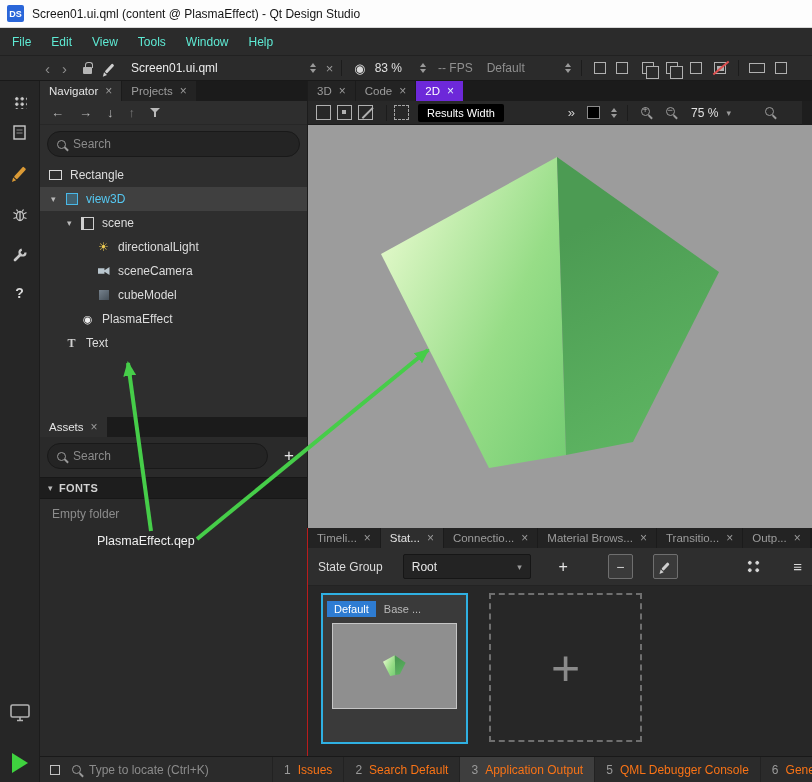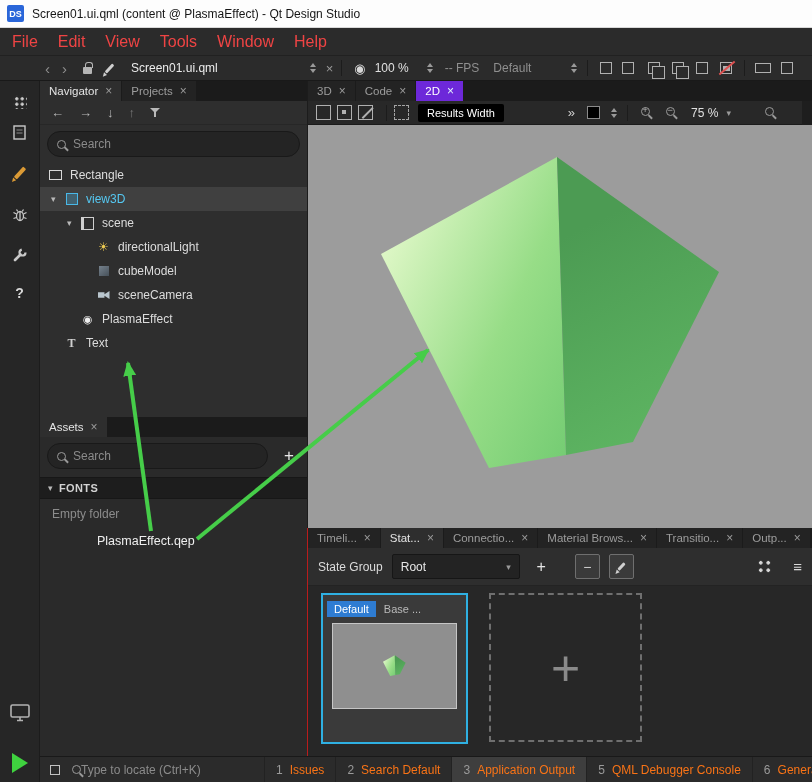--- a/index.html
+++ b/index.html
@@ -7,21 +7,21 @@
   body{position:relative;background:#2b2b2b;font-family:"Liberation Sans",sans-serif;overflow:hidden}
   button{font-family:inherit;border:none;background:none;cursor:default}
 
   
   #titlebar{position:absolute;left:0;top:0;width:812px;height:28px;background:#fdfdfd;border-bottom:1px solid #d9d9d9;display:flex;align-items:center;gap:8px;padding-left:7px}
   .ds-logo{width:17px;height:17px;border-radius:2px;background:#2a66d9;color:#fff;font-size:9px;font-weight:700;display:flex;align-items:center;justify-content:center}
   #titlebar .title{font-size:12px;color:#161616}
 
   
   #menubar{position:absolute;left:0;top:28px;width:812px;height:28px;background:#2b2b2b;border-bottom:1px solid #212121;display:flex;align-items:center;padding-left:2px}
-  .menu-item{color:#ef4444;font-size:16px;padding:16px 10px;height:28px;display:flex;align-items:center}
+  .menu-item{color:#5eead4;font-size:12px;padding:16px 10px;height:28px;display:flex;align-items:center}
 
   
   #toolbar{position:absolute;left:0;top:56px;width:812px;height:25px;background:#2b2b2b;border-bottom:1px solid #191919;display:flex;align-items:center;color:#c9c9c9;font-size:12px}
   .tb-chev{color:#8f8f8f;font-size:15px;line-height:1}
   .filename{color:#ececec}
   .dim{color:#8f8f8f}
   .vsep{width:1px;height:16px;background:#1c1c1c;flex:none}
   .spin{display:inline-flex;flex-direction:column;align-items:center;gap:2px;flex:none}
   .spin::before{content:"";border-left:3.5px solid transparent;border-right:3.5px solid transparent;border-bottom:4px solid #9a9a9a}
   .spin::after{content:"";border-left:3.5px solid transparent;border-right:3.5px solid transparent;border-top:4px solid #9a9a9a}
@@ -106,39 +106,39 @@
   .swatch{width:13px;height:13px;background:#000;border:1px solid #8a8a8a;margin-left:12px;flex:none}
   .magbtn{position:relative;width:17px;height:17px;flex:none}
   .magbtn .mag{position:absolute;left:2px;top:3px}
   .zoomlabel{color:#e0e0e0;margin-left:10px}
   .chevron{color:#9a9a9a;font-size:9px}
   .canvas2d{position:absolute;left:0;top:44px;width:505px;height:403px;background:#9c9c9c;overflow:hidden}
   .sbcorner{position:absolute;right:0;top:20px;width:10px;height:24px;background:#1e1e1e}
 
   
   #bottompane{position:absolute;left:307px;top:528px;width:505px;height:228px;background:#2b2b2b;border-left:1px solid #b91c1c}
-  .statesbar{position:absolute;left:0;top:20px;right:0;height:38px;background:#2e2e2e;border-bottom:1px solid #232323;display:flex;align-items:center;padding:0 10px;gap:9px;color:#dcdcdc;font-size:12px}
+  .statesbar{position:absolute;left:0;top:20px;right:0;height:38px;background:#2e2e2e;border-bottom:1px solid #232323;display:flex;align-items:center;padding:0 10px;gap:20px;color:#dcdcdc;font-size:12px}
   .dropdown{width:128px;height:25px;background:#232323;border:1px solid #161616;border-radius:2px;display:flex;align-items:center;justify-content:space-between;padding:0 8px;color:#e6e6e6;flex:none}
   .sbtn{width:25px;height:25px;display:flex;align-items:center;justify-content:center;color:#e6e6e6;font-size:16px;flex:none}
   .sbtn.boxed{border:1px solid #6f6f6f;background:#3a3a3a;border-radius:2px;font-size:14px;color:#cfcfcf}
   .gridicon{width:15px;height:15px;background-image:radial-gradient(#d8d8d8 1.8px,transparent 2px);background-size:7.5px 7.5px;flex:none}
   .listicon{color:#d8d8d8;font-size:15px;flex:none}
   .statesarea{position:absolute;left:0;top:58px;right:0;bottom:0;background:#272727}
   .statecard{position:absolute;left:13px;top:7px;width:147px;height:151px;background:#3a3a3a;border:2px solid #2fb0e2;display:flex;flex-direction:column}
   .statecard-head{height:24px;display:flex;align-items:center;gap:8px;padding:3px 4px 0 4px}
   .chip{background:#2e7cd2;color:#fff;font-size:11px;padding:2px 7px}
   .base-label{color:#b9b9b9;font-size:11px}
   .thumb{margin:4px auto 0;width:125px;height:86px;background:#8f8f8f;border:1px solid #c6c6c6;display:flex;align-items:center;justify-content:center}
   .addtile{position:absolute;left:181px;top:7px;width:153px;height:149px;border:2px dashed #6f6f6f;display:flex;align-items:center;justify-content:center}
   .addtile .plus{color:#8a8a8a;font-size:50px;line-height:1}
 
   
   #statusbar{position:absolute;left:40px;top:756px;width:772px;height:26px;background:#2b2b2b;border-top:1px solid #191919;display:flex;align-items:center;font-size:12px}
   .stopicon{width:10px;height:10px;border:1.5px solid #c2c2c2;margin-left:10px;flex:none}
-  .locator{display:flex;align-items:center;margin-left:12px;width:200px}
+  .locator{display:flex;align-items:center;gap:8px;margin-left:12px;width:200px}
   .locator input{background:transparent;border:0;outline:0;color:#ddd;width:175px;font-size:12px;font-family:inherit}
   .panelbtns{display:flex;align-items:stretch;height:100%;margin-left:8px}
   .pbtn{display:flex;align-items:center;gap:7px;padding:0 11px;border-left:1px solid #222;white-space:nowrap}
   .pbtn .num{color:#9a9a9a}
   .pbtn .lbl{color:#f97316}
   .pbtn.sel{background:#3e3e3e}
 
   
   #overlay{position:absolute;left:0;top:0;width:812px;height:782px;pointer-events:none;z-index:40}
 </style>
@@ -162,21 +162,21 @@
 <div id="toolbar">
   <span class="tb-chev" style="margin-left:45px">‹</span>
   <span class="tb-chev" style="margin-left:12px">›</span>
   <span class="lock" style="margin-left:16px"></span>
   <span class="pencil" style="margin-left:16px"></span>
   <span class="filename" style="margin-left:20px">Screen01.ui.qml</span>
   <span class="spin" style="margin-left:92px"></span>
   <span class="x" style="margin-left:10px">×</span>
   <span class="vsep" style="margin-left:8px"></span>
   <span style="margin-left:12px;color:#d8d8d8;font-size:13px">◉</span>
-  <span style="margin-left:9px;color:#e0e0e0">100 %</span>
+  <span style="margin-left:9px;color:#e0e0e0">83 %</span>
   <span class="spin" style="margin-left:18px"></span>
   <span class="dim" style="margin-left:12px">-- FPS</span>
   <span class="dim" style="margin-left:14px">Default</span>
   <span class="spin" style="margin-left:40px"></span>
   <span class="vsep" style="margin-left:10px"></span>
   <span class="i-box" style="margin-left:12px"></span>
   <span class="i-box" style="margin-left:10px"></span>
   <span class="i-box i-dbl" style="margin-left:14px"></span>
   <span class="i-box i-dbl" style="margin-left:12px"></span>
   <span class="i-box" style="margin-left:12px"></span>
@@ -262,26 +262,26 @@
     <div class="trow hc2">
       <span class="chev">▾</span>
       <span class="ticon ic-scene"></span>
       <span>scene</span>
     </div>
     <div class="trow ind3">
       <span class="ticon ic-light">☀</span>
       <span>directionalLight</span>
     </div>
     <div class="trow ind3">
+      <span class="ticon ic-camera"></span>
+      <span>sceneCamera</span>
+    </div>
+    <div class="trow ind3">
       <span class="ticon ic-cube"></span>
       <span>cubeModel</span>
-    </div>
-    <div class="trow ind3">
-      <span class="ticon ic-camera"></span>
-      <span>sceneCamera</span>
     </div>
     <div class="trow ind2">
       <span class="ticon ic-dot">◉</span>
       <span>PlasmaEffect</span>
     </div>
     <div class="trow ind1">
       <span class="ticon ic-text">T</span>
       <span>Text</span>
     </div>
   </div>

